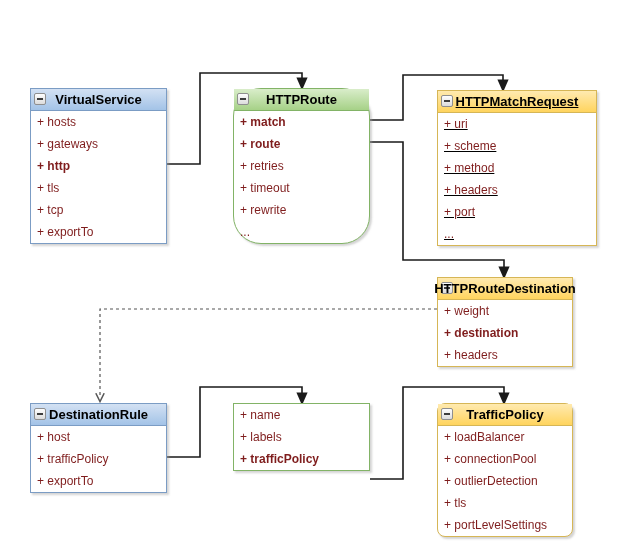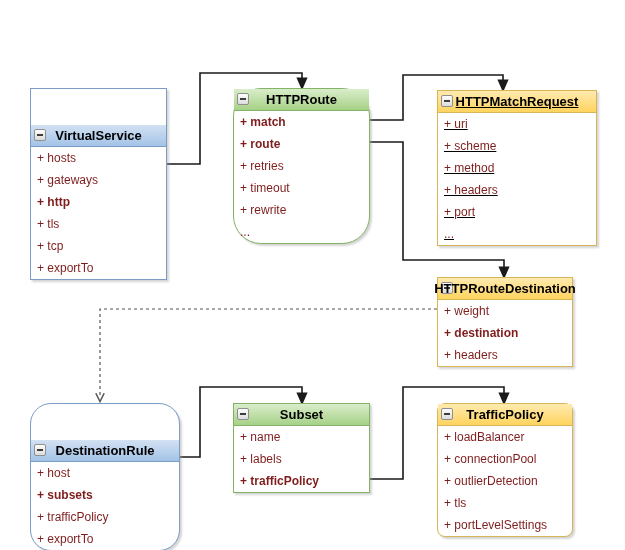--- a/index.html
+++ b/index.html
@@ -35,32 +35,32 @@
   .collapse-btn::after {
     content:""; position:absolute; left:2px; right:2px; top:4px; height:2px; background:#3d3d3d;
   }
   .field {
     height:22px; line-height:22px; font-size:12px; padding-left:6px;
     color:#7f1d1d; white-space:nowrap;
   }
   .field.bold { font-weight:bold; }
 
   .blue   { border:1px solid var(--blue_border); }
-  .blue .hdr   { background:linear-gradient(var(--blue_top),var(--blue_bottom)); border-bottom:1px solid var(--blue_border);margin-top:36px; }
+  .blue .hdr   { background:linear-gradient(var(--blue_top),var(--blue_bottom)); border-bottom:1px solid var(--blue_border); }
   .green  { border:1px solid var(--green_border); }
   .green .hdr  { background:linear-gradient(var(--green_top),var(--green_bottom)); border-bottom:1px solid var(--green_border); }
   .yellow { border:1px solid var(--yellow_border); }
   .yellow .hdr { background:linear-gradient(var(--yellow_top),var(--yellow_bottom)); border-bottom:1px solid var(--yellow_border); }
 
   
   #ent-virtualservice       { left:30px;  top:88px;  width:137px; }
   #ent-httproute            { left:233px; top:88px;  width:137px;border-radius:28px; }
   #ent-httpmatchrequest     { left:437px; top:90px;  width:160px;text-decoration:underline; }
   #ent-httproutedestination { left:437px; top:277px; width:136px; }
-  #ent-destinationrule      { left:30px;  top:403px; width:150px;border-radius:21px; }
+  #ent-destinationrule      { left:30px;  top:403px; width:137px; }
   #ent-subset               { left:233px; top:403px; width:137px; }
   #ent-trafficpolicy        { left:437px; top:403px; width:136px;border-radius:8px; }
 </style>
 </head>
 <body>
 
 <div class="canvas">
 
 
   <svg class="wires" viewBox="0 0 625 550">
@@ -128,30 +128,25 @@
     <div class="field bold">+ destination</div>
     <div class="field">+ headers</div>
   </div>
 
   <div class="entity blue" id="ent-destinationrule">
     <div class="hdr">
       <span class="collapse-btn"></span>
       <span class="title-text">DestinationRule</span>
     </div>
     <div class="field">+ host</div>
-    <div class="field bold">+ subsets</div>
     <div class="field">+ trafficPolicy</div>
     <div class="field">+ exportTo</div>
   </div>
 
   <div class="entity green" id="ent-subset">
-    <div class="hdr">
-      <span class="collapse-btn"></span>
-      <span class="title-text">Subset</span>
-    </div>
     <div class="field">+ name</div>
     <div class="field">+ labels</div>
     <div class="field bold">+ trafficPolicy</div>
   </div>
 
   <div class="entity yellow" id="ent-trafficpolicy">
     <div class="hdr">
       <span class="collapse-btn"></span>
       <span class="title-text">TrafficPolicy</span>
     </div>

